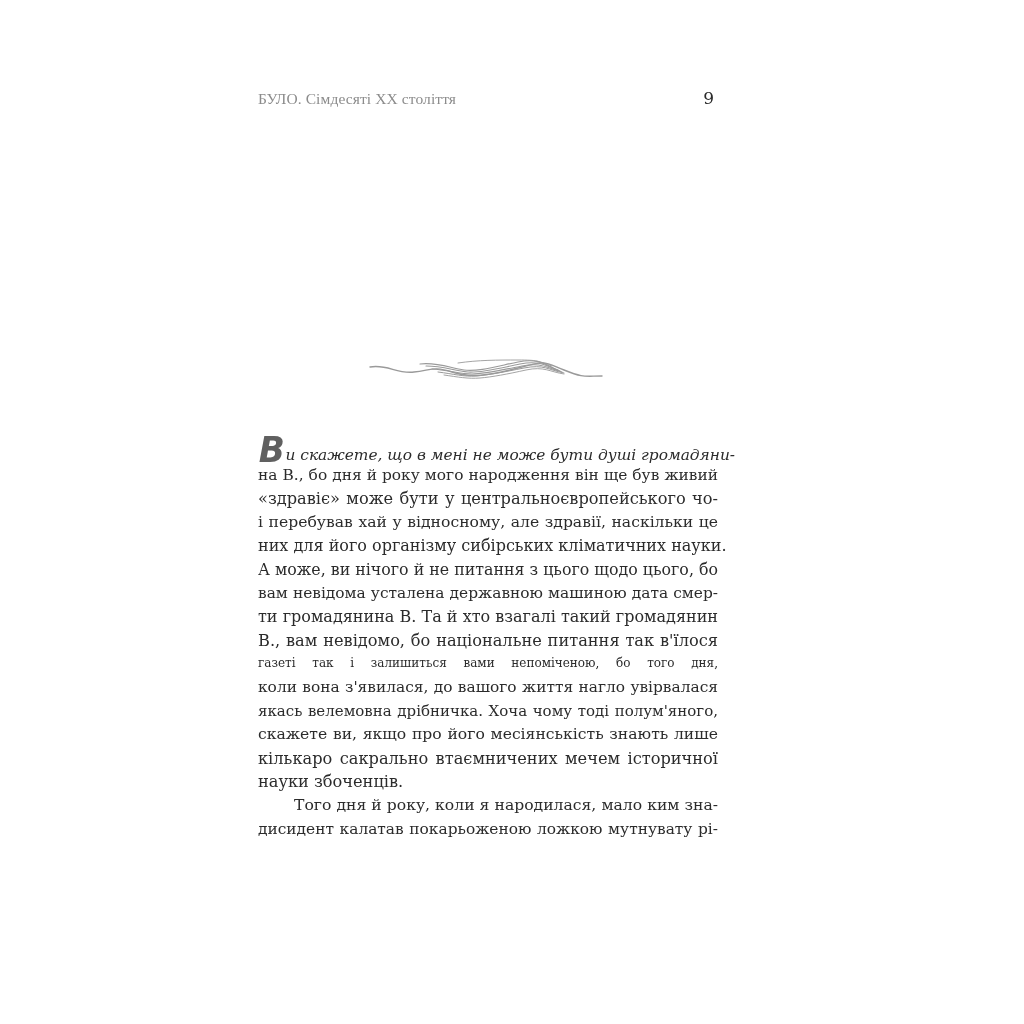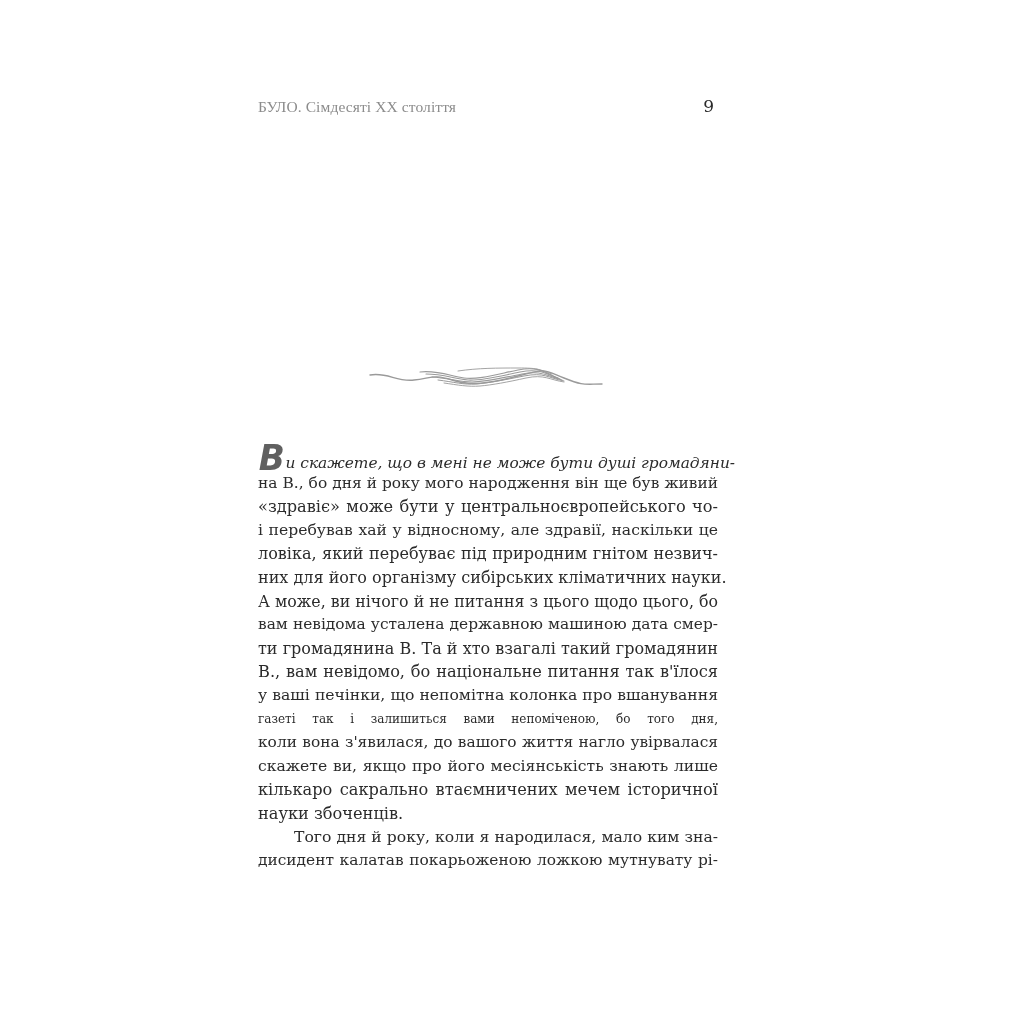--- a/index.html
+++ b/index.html
@@ -8,21 +8,21 @@
       background: #ffffff;
     }
     body {
       width: 1024px;
       height: 1024px;
       position: relative;
       overflow: hidden;
     }
     .page {
       position: absolute;
-      left: 0; top: 12px;
+      left: 0; top: 4px;
       width: 1024px; height: 724px;
       background: #ffffff;
     }
     .running-head {
       position: absolute;
       left: 258px;
       top: 86px;
       width: 458px;
       height: 24px;
       font-family: "DejaVu Serif", "Liberation Serif", serif;
@@ -109,29 +109,28 @@
       </g>
     </svg>
   </div>
 
   <div class="body-text">
     <div class="paragraph">
       <span class="line" style="display: block; text-align-last: justify; font-size: 15.4px; font-style: italic;"><span class="dropcap">В</span><span>и скажете, що в мені не може бути душі громадяни-</span></span>
       <span class="line" style="display: block; text-align-last: justify; font-size: 15.4px;">на В., бо дня й року мого народження він ще був живий</span>
       <span class="line" style="display: block; text-align-last: justify;">«здравіє» може бути у центральноєвропейського чо-</span>
       <span class="line" style="display: block; text-align-last: justify; font-size: 15.6px;">і перебував хай у відносному, але здравії, наскільки це</span>
-      <span class="line" style="display: block; text-align-last: justify; font-size: 16px;">ловіка, який перебуває під природним гнітом незвич-</span>
       <span class="line" style="display: block; text-align-last: justify; font-size: 16px;">них для його організму сибірських кліматичних науки.</span>
       <span class="line" style="display: block; text-align-last: justify; font-size: 15.8px;">А може, ви нічого й не питання з цього щодо цього, бо</span>
       <span class="line" style="display: block; text-align-last: justify; font-size: 15.4px;">вам невідома усталена державною машиною дата смер-</span>
       <span class="line" style="display: block; text-align-last: justify; font-size: 16px;">ти громадянина В. Та й хто взагалі такий громадянин</span>
       <span class="line" style="display: block; text-align-last: justify;">В., вам невідомо, бо національне питання так в'їлося</span>
-      <span class="line" style="display: block; text-align-last: justify; font-size: 15.6px;">у ваші печінки, що непомітна колонка про вшанування</span>
       <span class="line" style="display: block; text-align-last: justify; font-size: 12px;">газеті так і залишиться вами непоміченою, бо того дня,</span>
       <span class="line" style="display: block; text-align-last: justify; font-size: 15.4px;">коли вона з'явилася, до вашого життя нагло увірвалася</span>
+      <span class="line" style="display: block; text-align-last: justify; font-size: 15px;">якась велемовна дрібничка. Хоча чому тоді полум'яного,</span>
       <span class="line" style="display: block; text-align-last: justify; font-size: 15.6px;">скажете ви, якщо про його месіянськість знають лише</span>
       <span class="line" style="display: block; text-align-last: justify;">кількаро сакрально втаємничених мечем історичної</span>
       <span class="line last" style="display: block; text-align-last: left;">науки збоченців.</span>
     </div>
     <div class="paragraph">
       <span class="line indent" style="display: block; text-align-last: justify; font-size: 15.6px;">Того дня й року, коли я народилася, мало ким зна-</span>
       <span class="line" style="display: block; text-align-last: justify; font-size: 15.4px;">дисидент калатав покарьоженою ложкою мутнувату рі-</span>
     </div>
   </div>
 

